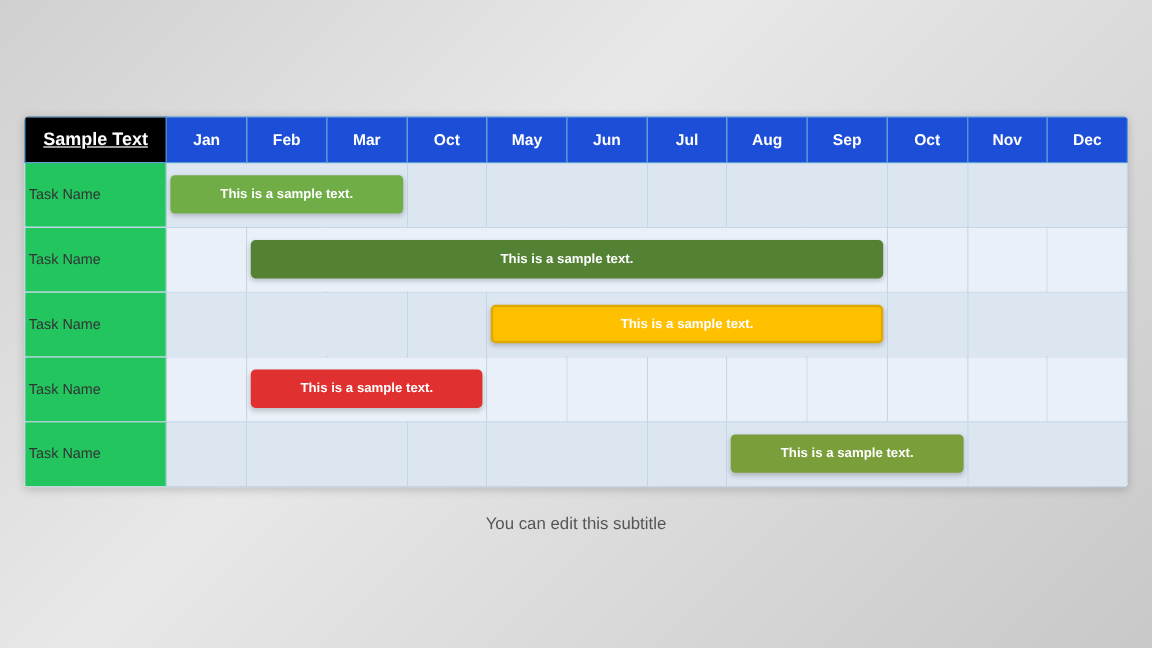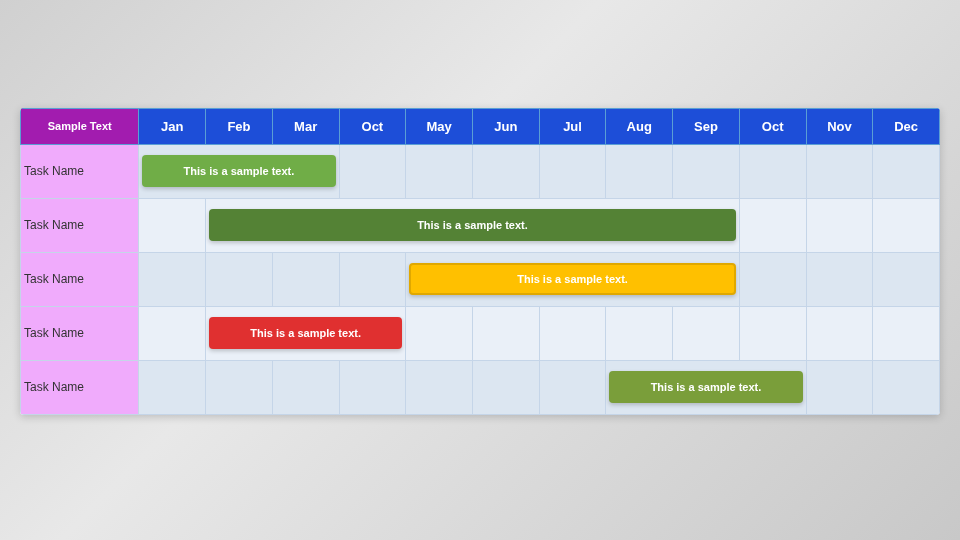--- a/index.html
+++ b/index.html
@@ -42,25 +42,26 @@
       background: #1d4ed8;
       color: #fff;
       font-size: 13px;
       font-weight: 600;
       padding: 10px 4px;
       text-align: center;
       border: 1px solid #5a9fd4;
     }
 
     thead tr th.first-col {
-      background: #a21caf;
+      background: #000000;
       color: #fff;
-      font-size: 11px;
+      font-size: 15px;
       font-weight: 700;
       width: 110px;
+      text-decoration: underline;
     }
 
     
     tbody tr {
       border-bottom: 1px solid #c5d5e8;
     }
 
     tbody tr:nth-child(odd) {
       background: #dce6f1;
     }
@@ -75,21 +76,21 @@
       height: 54px;
       text-align: left;
       vertical-align: middle;
     }
 
     tbody tr td.task-label {
       font-size: 12px;
       color: #333;
       font-weight: 400;
       width: 110px;
-      background: #f0abfc;
+      background: #22c55e;
     }
 
     .gantt-cell {
       position: relative;
       margin-left: 19px;
     }
 
     .bar {
       display: flex;
       align-items: center;
@@ -223,14 +224,15 @@
               <div class="bar bar-olive">This is a sample text.</div>
             </td>
             <td class="gantt-cell"></td>
             <td class="gantt-cell"></td>
           </tr>
         </tbody>
     </table>
   </div>
 
   <div class="title-section">
+    <div class="subtitle">You can edit this subtitle</div>
   </div>
 </div>
 
 </body></html>

